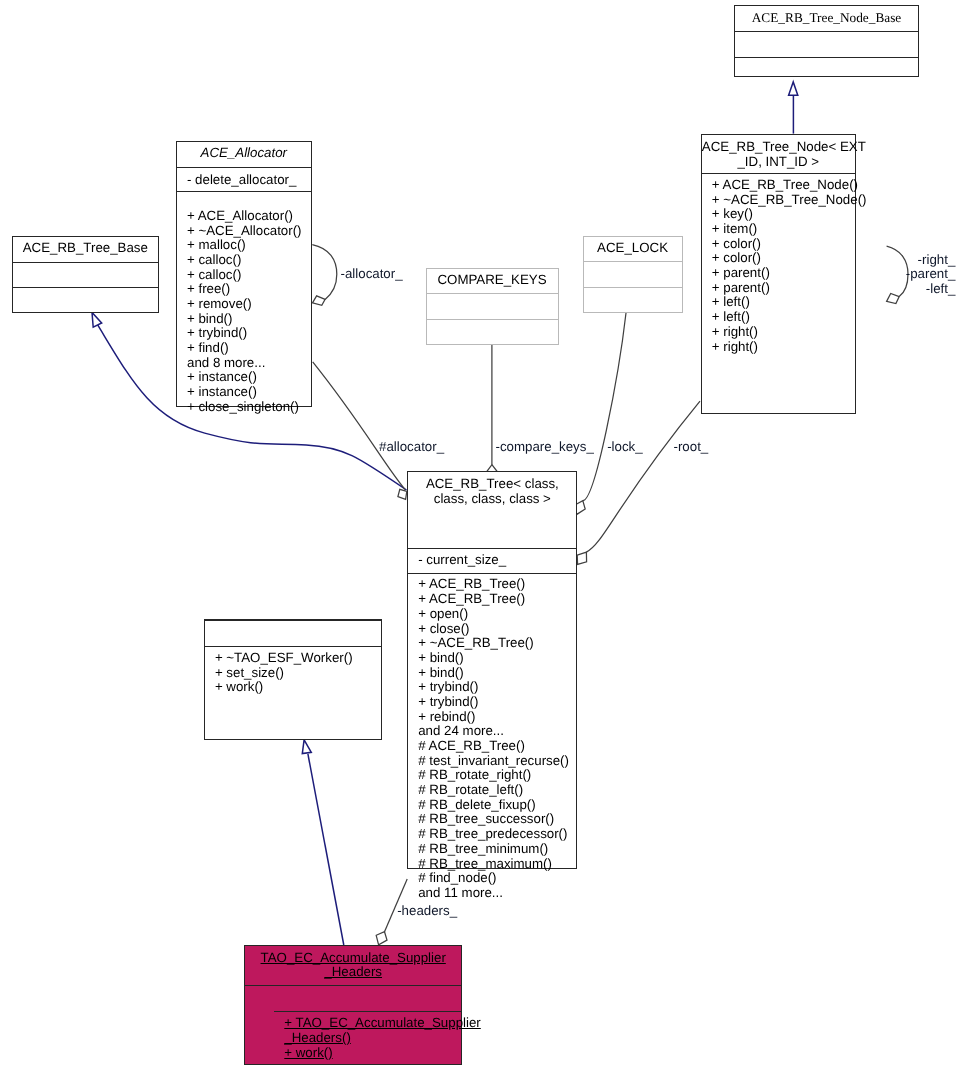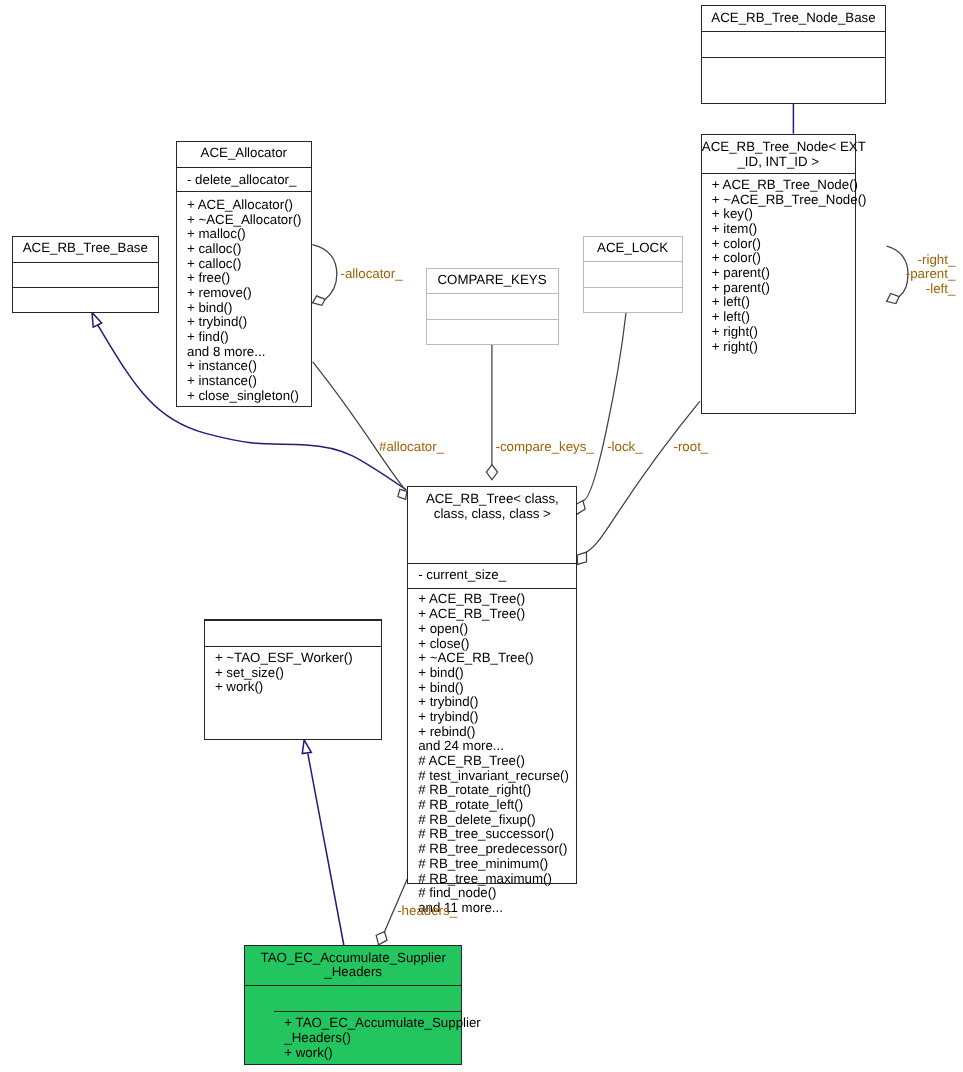--- a/index.html
+++ b/index.html
@@ -4,28 +4,28 @@
 <title>ACE_RB_Tree collaboration diagram</title>
 <style>
   html,body{margin:0;padding:0;background:#ffffff;}
   #stage{position:relative;width:963px;height:1072px;background:#ffffff;overflow:hidden;
          font-family:"Liberation Sans",sans-serif;
          -webkit-font-smoothing:antialiased;text-rendering:geometricPrecision;}
   svg#edges{position:absolute;left:0;top:0;}
   .uml-box{position:absolute;box-sizing:border-box;background:#ffffff;z-index:2;}
   .uml-box.dark{border:1.2px solid #262626;}
   .uml-box.light{border:1px solid #b9b9b9;}
-  .uml-box.filled{border:1.2px solid #262626;background:#22c55e;}
+  .uml-box.filled{border:1.2px solid #262626;background:#be185d;text-decoration:underline;}
   .uml-box .cap{box-sizing:border-box;text-align:center;}
   .uml-box .sec{box-sizing:border-box;padding-left:10px;}
   .uml-box.dark .sec,.uml-box.filled .sec{border-top:1.2px solid #262626;}
   .uml-box.light .sec{border-top:1px solid #b9b9b9;}
   .uml-row{font-size:13.3px;line-height:14.68px;color:#000;white-space:pre;}
   .edge-label{position:absolute;z-index:3;}
-  .lbl-row{font-size:13.3px;line-height:14.68px;color:#a16207;white-space:pre;}
+  .lbl-row{font-size:13.3px;line-height:14.68px;color:#0f172a;white-space:pre;}
 </style>
 </head>
 <body>
 
 <div id="stage">
 
 <svg id="edges" viewBox="0 0 963 1072" width="963" height="1072">
   <g fill="none" stroke="#1d1d7a" stroke-width="1.5">
     <path d="M793.4,95.3 L793.4,133.6"></path>
     <path d="M793.2,81.9 L788.6,95.3 L797.8,95.3 Z" fill="#ffffff"></path>
@@ -45,21 +45,21 @@
     <path d="M491.9,464.7 L497.6,472.1 L491.9,479.8 L486.4,472.1 Z" fill="#ffffff"></path>
     <path d="M626,313 C618.9,375 595.2,500.6 582.8,500.6"></path>
     <path d="M574.4,505.3 L582.8,500.6 L585.2,509 L576.8,514.4 Z" fill="#ffffff"></path>
     <path d="M700,401.2 C618.4,500.4 604.3,543.1 586.4,552.1"></path>
     <path d="M577.2,555.1 L586.4,552.1 L586.6,561.9 L577.6,564.4 Z" fill="#ffffff"></path>
     <path d="M407.2,879.1 L384.5,931.7"></path>
     <path d="M378.6,944.9 L376.2,935.3 L384.5,931.7 L387,940.1 Z" fill="#ffffff"></path>
   </g>
 </svg>
 
-<div class="uml-box dark" style="left:701px;top:4.9px;width:185px;height:99px;">
+<div class="uml-box dark" style="left:734px;top:4.9px;width:185px;height:72px;font-family:Liberation Serif, serif;">
   <div class="cap" style="height:25.6px;padding-top:4.80px;">
     <div class="uml-row">ACE_RB_Tree_Node_Base</div>
   </div>
   <div class="sec attrs" style="height:25.8px;padding-top:4.50px;">
   </div>
   <div class="sec ops" style="height:25.4px;padding-top:4.50px;">
   </div>
 </div>
 <div class="uml-box dark" style="left:700.8px;top:133.9px;width:155px;height:280.1px;">
   <div class="cap" style="height:38.6px;padding-top:5.00px;">
@@ -75,27 +75,27 @@
     <div class="uml-row">+ color()</div>
     <div class="uml-row">+ parent()</div>
     <div class="uml-row">+ parent()</div>
     <div class="uml-row">+ left()</div>
     <div class="uml-row">+ left()</div>
     <div class="uml-row">+ right()</div>
     <div class="uml-row">+ right()</div>
   </div>
 </div>
 <div class="uml-box dark" style="left:176px;top:141.2px;width:135.6px;height:265.9px;">
-  <div class="cap" style="height:24.5px;padding-top:3.90px;">
+  <div class="cap" style="height:24.5px;padding-top:3.90px;font-style:italic;">
     <div class="uml-row">ACE_Allocator</div>
   </div>
   <div class="sec attrs" style="height:24.2px;padding-top:5.20px;">
     <div class="uml-row">- delete_allocator_</div>
   </div>
-  <div class="sec ops" style="height:217.2px;padding-top:6px;">
+  <div class="sec ops" style="height:217.2px;padding-top:17px;">
     <div class="uml-row">+ ACE_Allocator()</div>
     <div class="uml-row">+ ~ACE_Allocator()</div>
     <div class="uml-row">+ malloc()</div>
     <div class="uml-row">+ calloc()</div>
     <div class="uml-row">+ calloc()</div>
     <div class="uml-row">+ free()</div>
     <div class="uml-row">+ remove()</div>
     <div class="uml-row">+ bind()</div>
     <div class="uml-row">+ trybind()</div>
     <div class="uml-row">+ find()</div>
@@ -125,21 +125,21 @@
 </div>
 <div class="uml-box light" style="left:582.6px;top:235.8px;width:100px;height:77.2px;">
   <div class="cap" style="height:24.0px;padding-top:4.40px;">
     <div class="uml-row">ACE_LOCK</div>
   </div>
   <div class="sec attrs" style="height:26.4px;padding-top:4.50px;">
   </div>
   <div class="sec ops" style="height:26.8px;padding-top:4.50px;">
   </div>
 </div>
-<div class="uml-box dark" style="left:407.2px;top:486px;width:170.3px;height:398.3px;">
+<div class="uml-box dark" style="left:407.2px;top:471px;width:170.3px;height:398.3px;">
   <div class="cap" style="height:39.6px;padding-top:5.30px;">
     <div class="uml-row">ACE_RB_Tree&lt; class,</div>
     <div class="uml-row">class, class, class &gt;</div>
   </div>
   <div class="sec attrs" style="height:25.2px;padding-top:4.60px;margin-top:36px;">
     <div class="uml-row">- current_size_</div>
   </div>
   <div class="sec ops" style="height:333.5px;padding-top:3.70px;">
     <div class="uml-row">+ ACE_RB_Tree()</div>
     <div class="uml-row">+ ACE_RB_Tree()</div>

